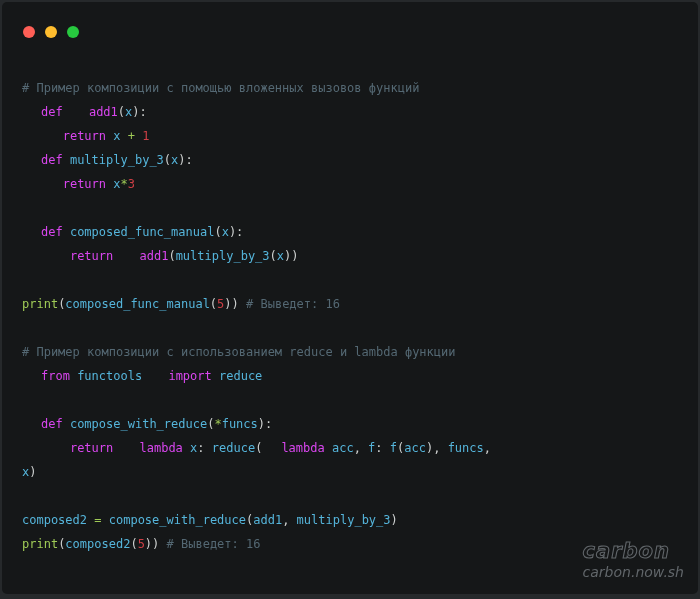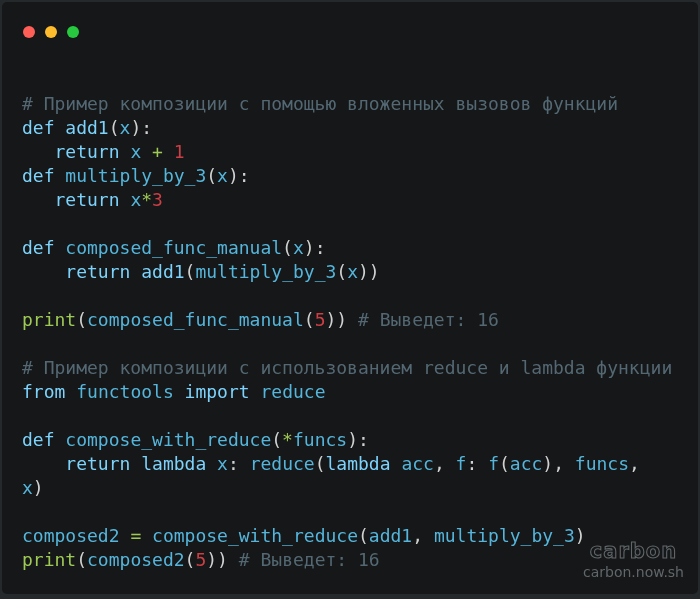--- a/index.html
+++ b/index.html
@@ -21,41 +21,42 @@
     top: 24px; left: 21px;
     display: flex;
     gap: 10px;
   }
   .dot {
     width: 12px; height: 12px;
     border-radius: 50%;
   }
   .code {
     position: absolute;
-    top: 90px; left: 20px; right: 4px;
+    top: 74px; left: 20px; right: 4px;
     font-family: "DejaVu Sans Mono", monospace;
-    font-size: 18px;
+    font-size: 12px;
     line-height: 24px;
     white-space: pre;
     color: #cfd2d1;
   }
   .line { height: 24px; }
   
-  .tk-y { color: #7dd3fc; }  
+  .tk-y { color: #d946ef; margin-left: 19px; }  
   .tk-b { color: #55b5db; }  
   .tk-g { color: #9fca56; }  
   .tk-r { color: #cd3f45; }  
   .tk-w { color: #cfd2d1; }  
   .tk-c { color: #546873; }  
   .watermark {
     position: absolute;
     right: 14px; bottom: 14px;
-    text-align: center;
+    text-align: left;
     font-family: "DejaVu Sans", sans-serif;
     user-select: none;
+    font-style: italic;
   }
   .watermark-logo {
     font-size: 21px;
     font-weight: bold;
     letter-spacing: 1px;
     color: transparent;
     -webkit-text-stroke: 1.1px #61666a;
   }
   .watermark-site {
     font-size: 14px;

